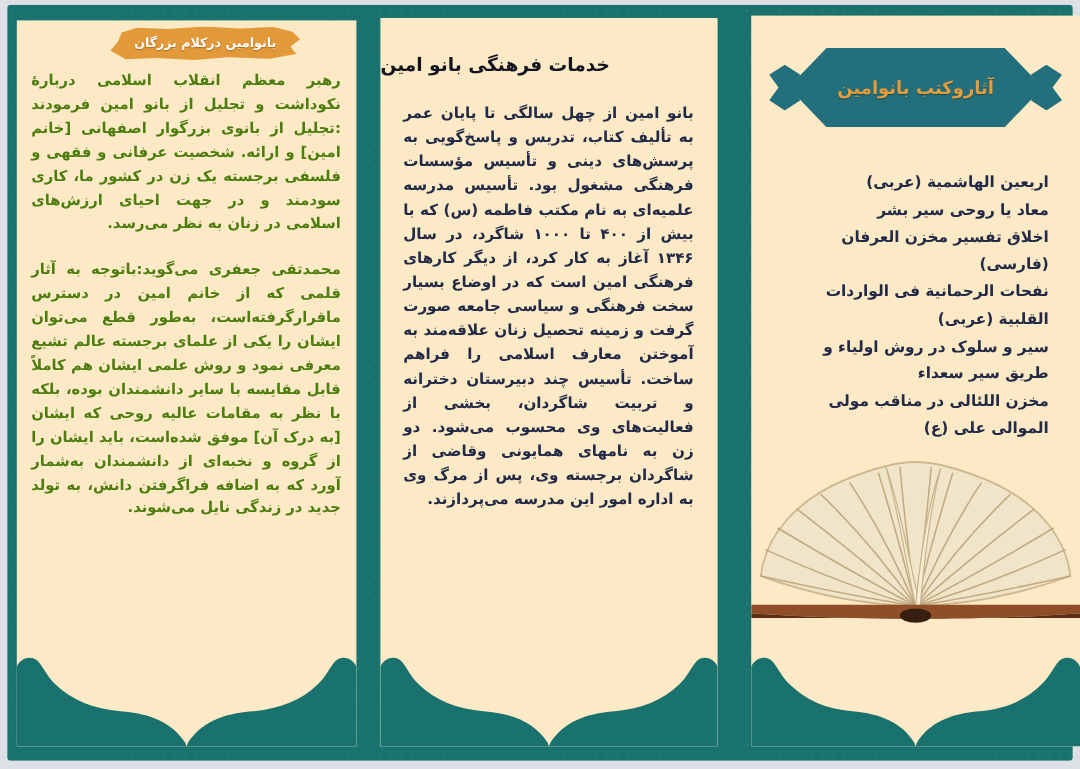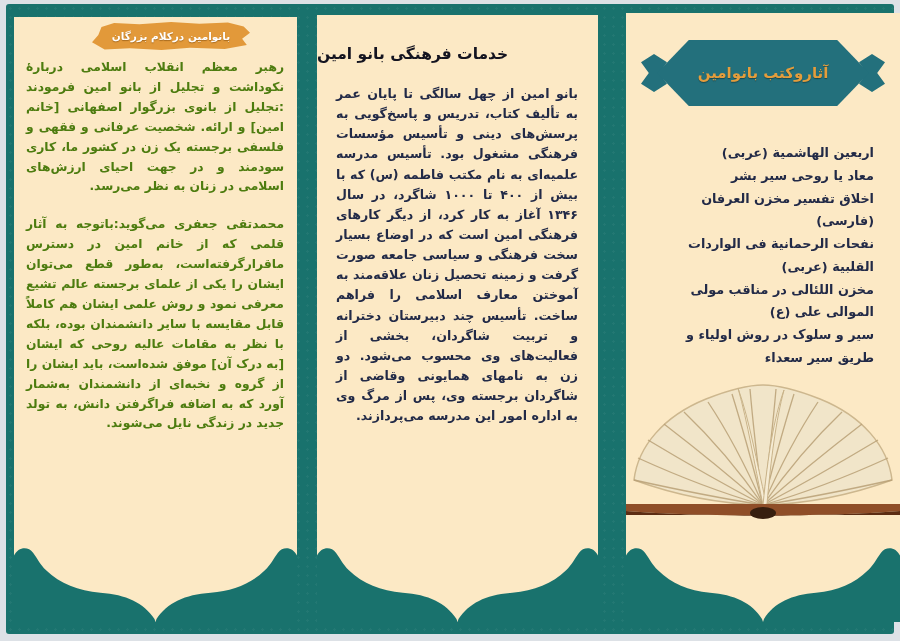--- a/index.html
+++ b/index.html
@@ -122,22 +122,22 @@
     <span class="wing wing-right"></span>
     <span class="hex"></span>
     <span class="badge-text">آثاروکتب بانوامین</span>
   </div>
 
   <div class="book-list">
       <div class="book-line">اربعین الهاشمیة (عربی)</div>
       <div class="book-line">معاد یا روحی سیر بشر</div>
       <div class="book-line">اخلاق تفسیر مخزن العرفان (فارسی)</div>
       <div class="book-line">نفحات الرحمانیة فی الواردات القلبیة (عربی)</div>
+      <div class="book-line">سیر و سلوک در روش اولیاء و طریق سیر سعداء</div>
       <div class="book-line">مخزن اللئالی در مناقب مولی الموالی علی (ع)</div>
-      <div class="book-line">سیر و سلوک در روش اولیاء و طریق سیر سعداء</div>
     </div>
 
   <div class="book-art">
     <svg viewBox="0 0 274 152" preserveAspectRatio="none" aria-hidden="true">
 
       <path d="M8,96 C12,62 38,32 80,15 C108,4 124,1 137,1 C150,1 166,4 194,15 C236,32 262,62 266,96 C222,112 176,120 137,121 C98,120 52,112 8,96 Z" fill="#f1e5c9" stroke="#cdb78e" stroke-width="1.5"></path>
 
       <path class="leaf-line" d="M137,121 Q80,112 8,96"></path>
       <path class="leaf-line" d="M137,121 Q78,104 12,74"></path>
       <path class="leaf-line" d="M137,121 Q82,92 22,56"></path>

